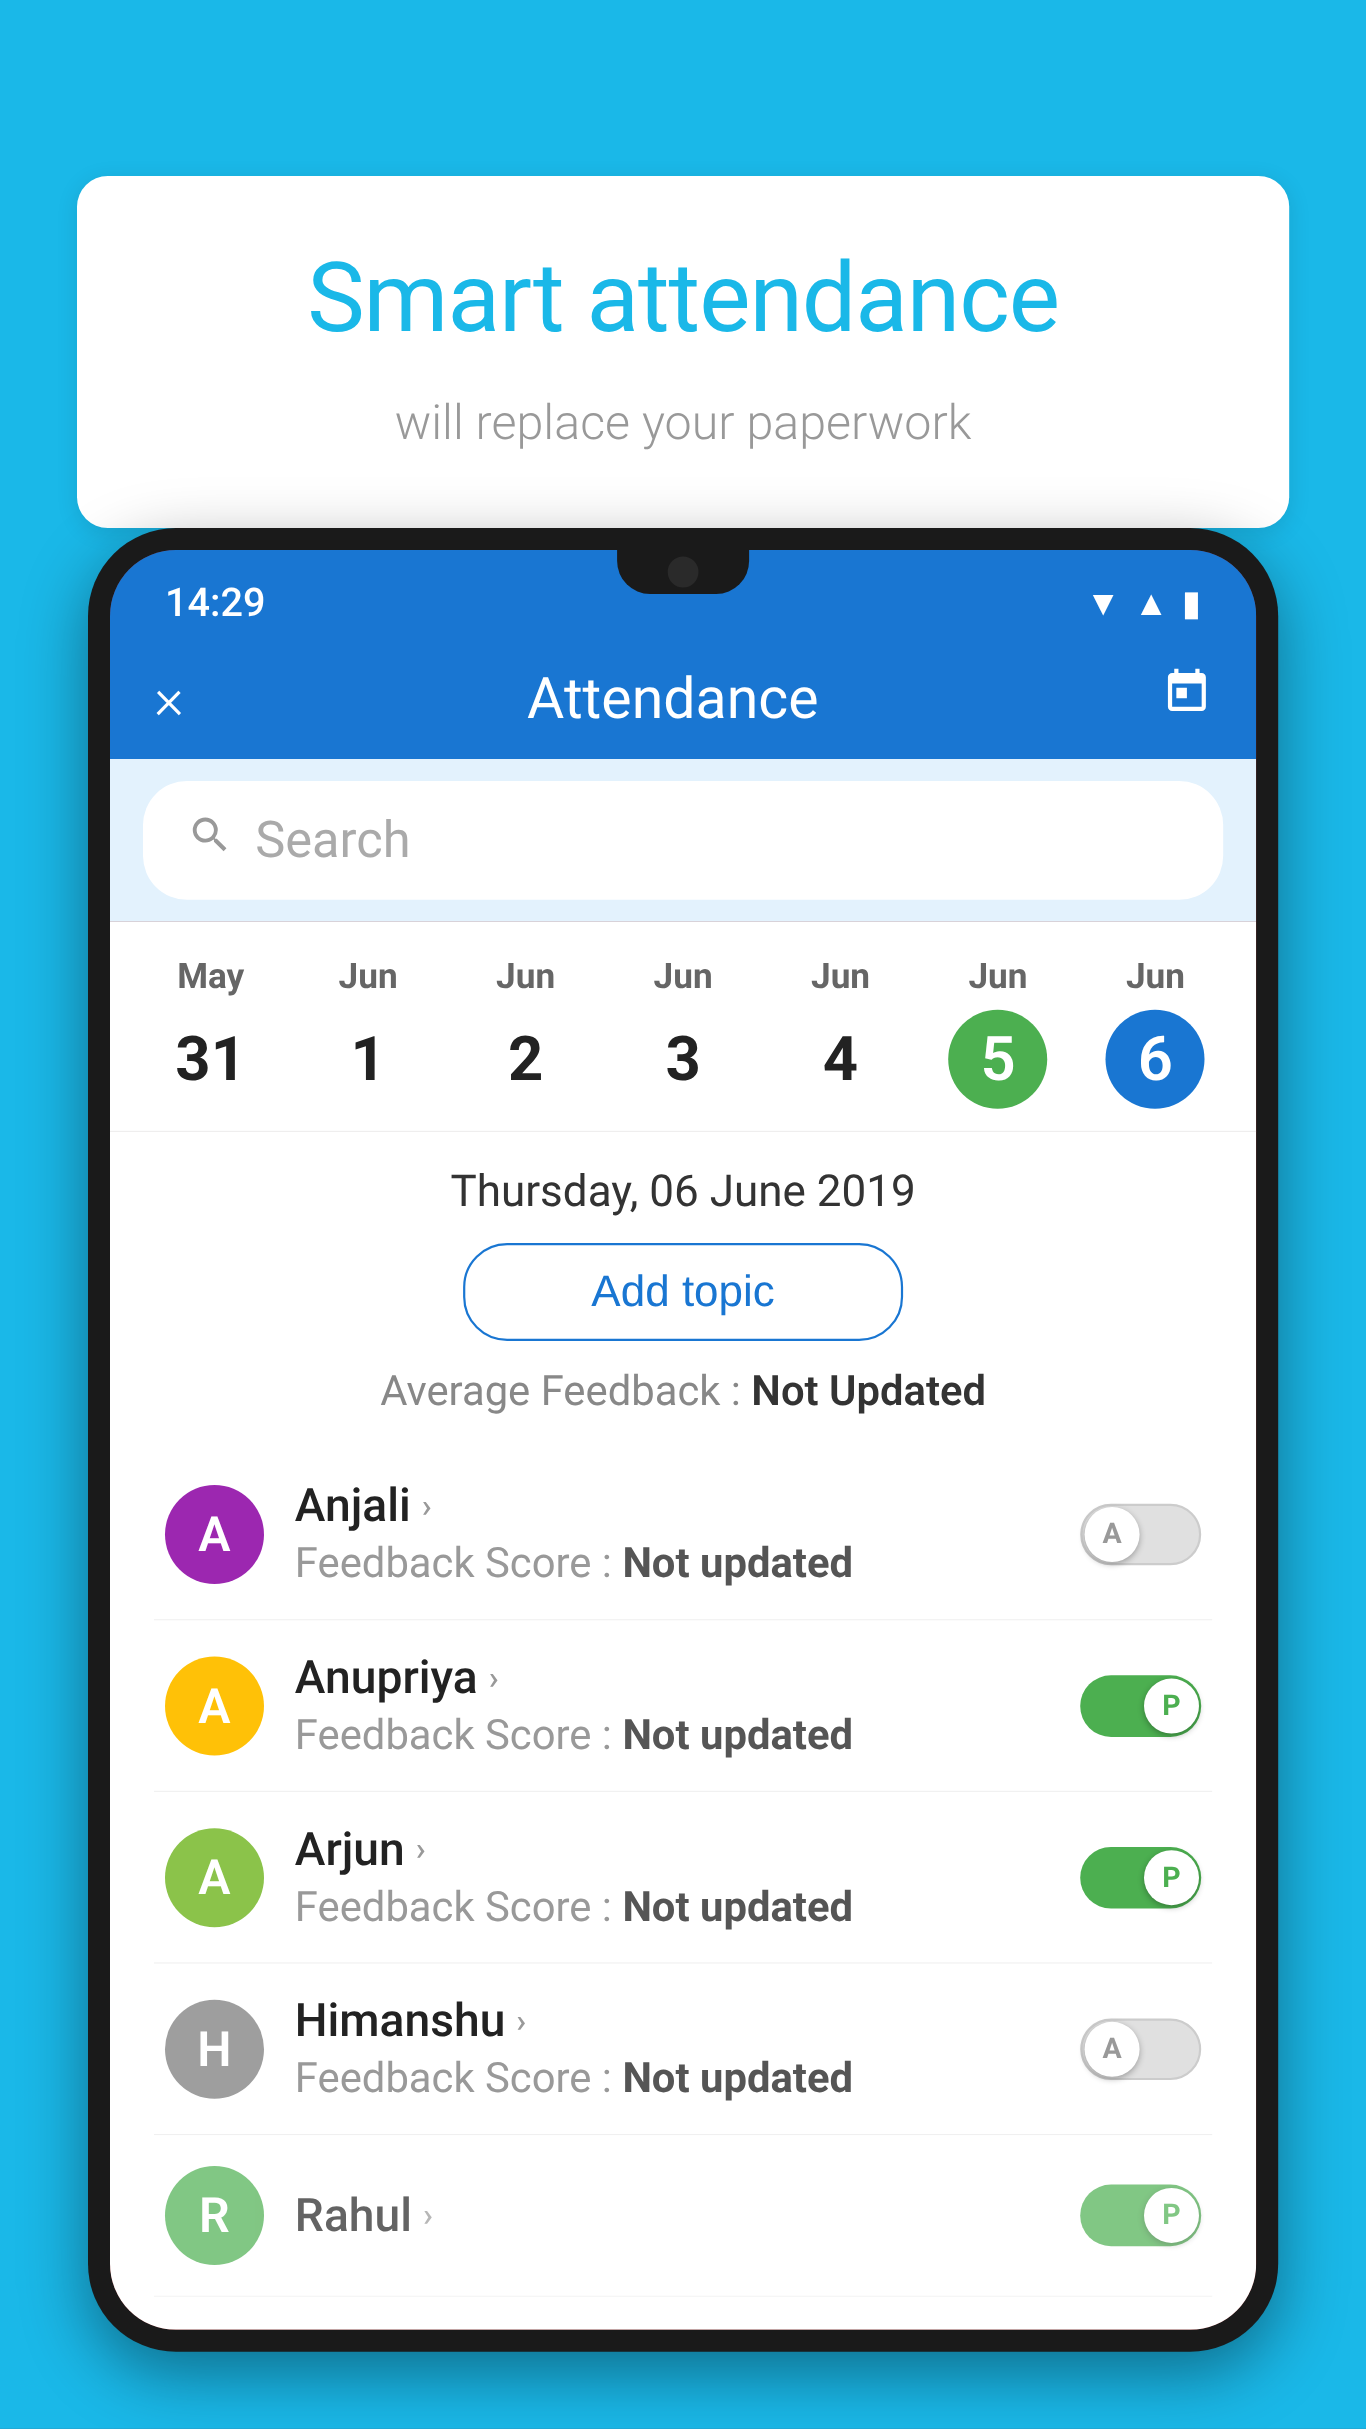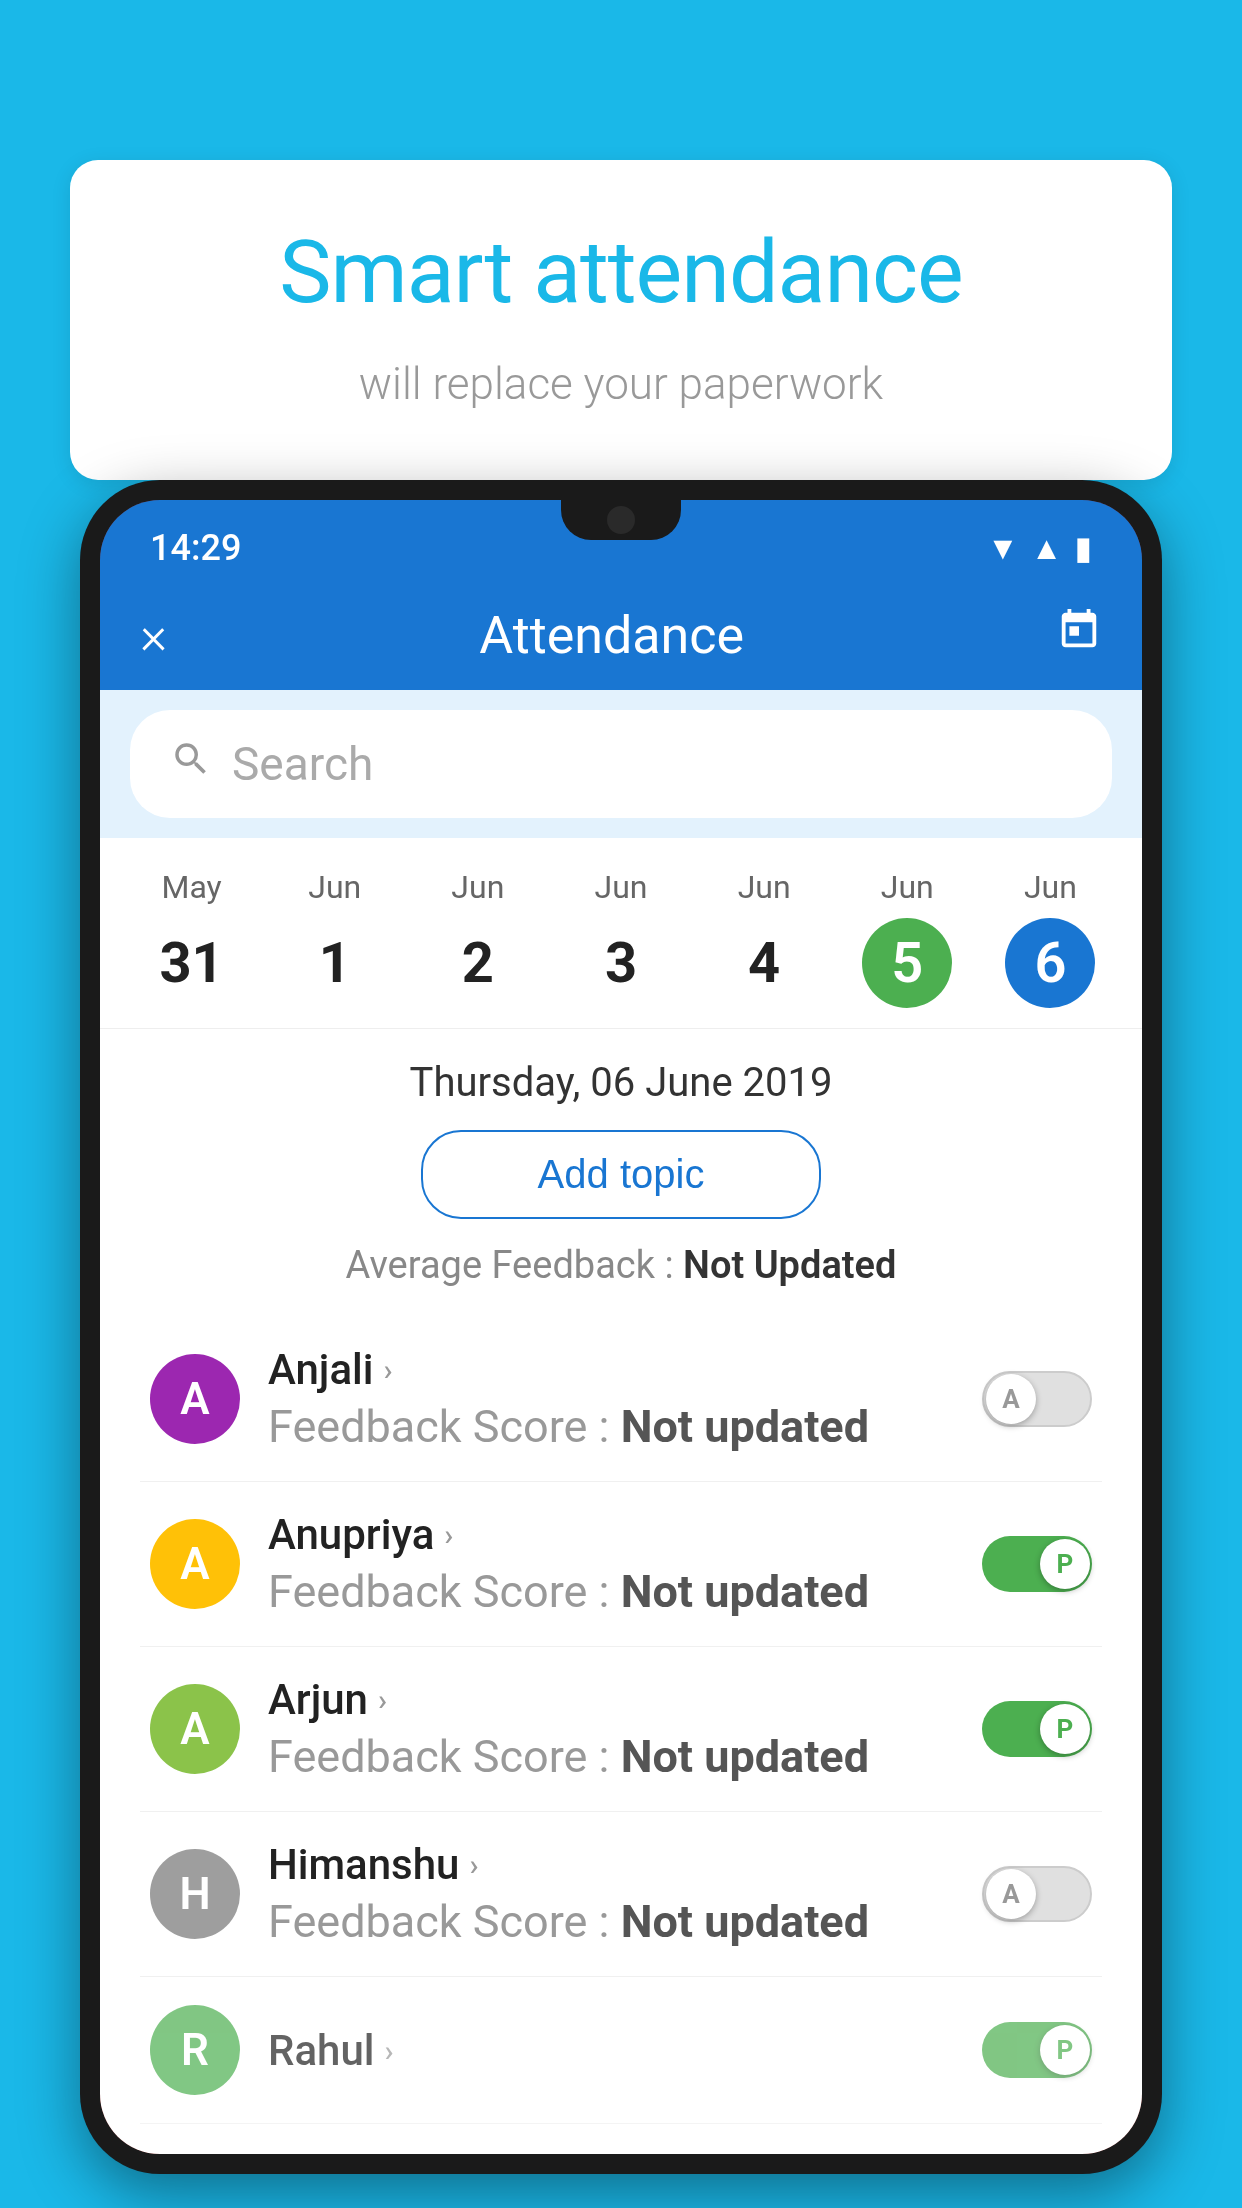--- a/index.html
+++ b/index.html
@@ -204,21 +204,21 @@
       display: flex;
       flex-direction: column;
       align-items: center;
       gap: 12px;
       cursor: pointer;
     }
 
     .cal-month {
       font-size: 32px;
       color: #666;
-      font-weight: 400;
+      font-weight: 700;
     }
 
     .cal-date {
       font-size: 56px;
       font-weight: 700;
       color: #222;
       width: 90px;
       height: 90px;
       display: flex;
       align-items: center;
@@ -318,21 +318,21 @@
       align-items: center;
       gap: 10px;
     }
 
     .student-name .chevron {
       font-size: 30px;
       color: #999;
     }
 
     .student-feedback {
-      font-size: 45px;
+      font-size: 38px;
       color: #999;
       margin-top: 6px;
     }
 
     .student-feedback strong {
       color: #555;
     }
 
     
     .toggle-container {

